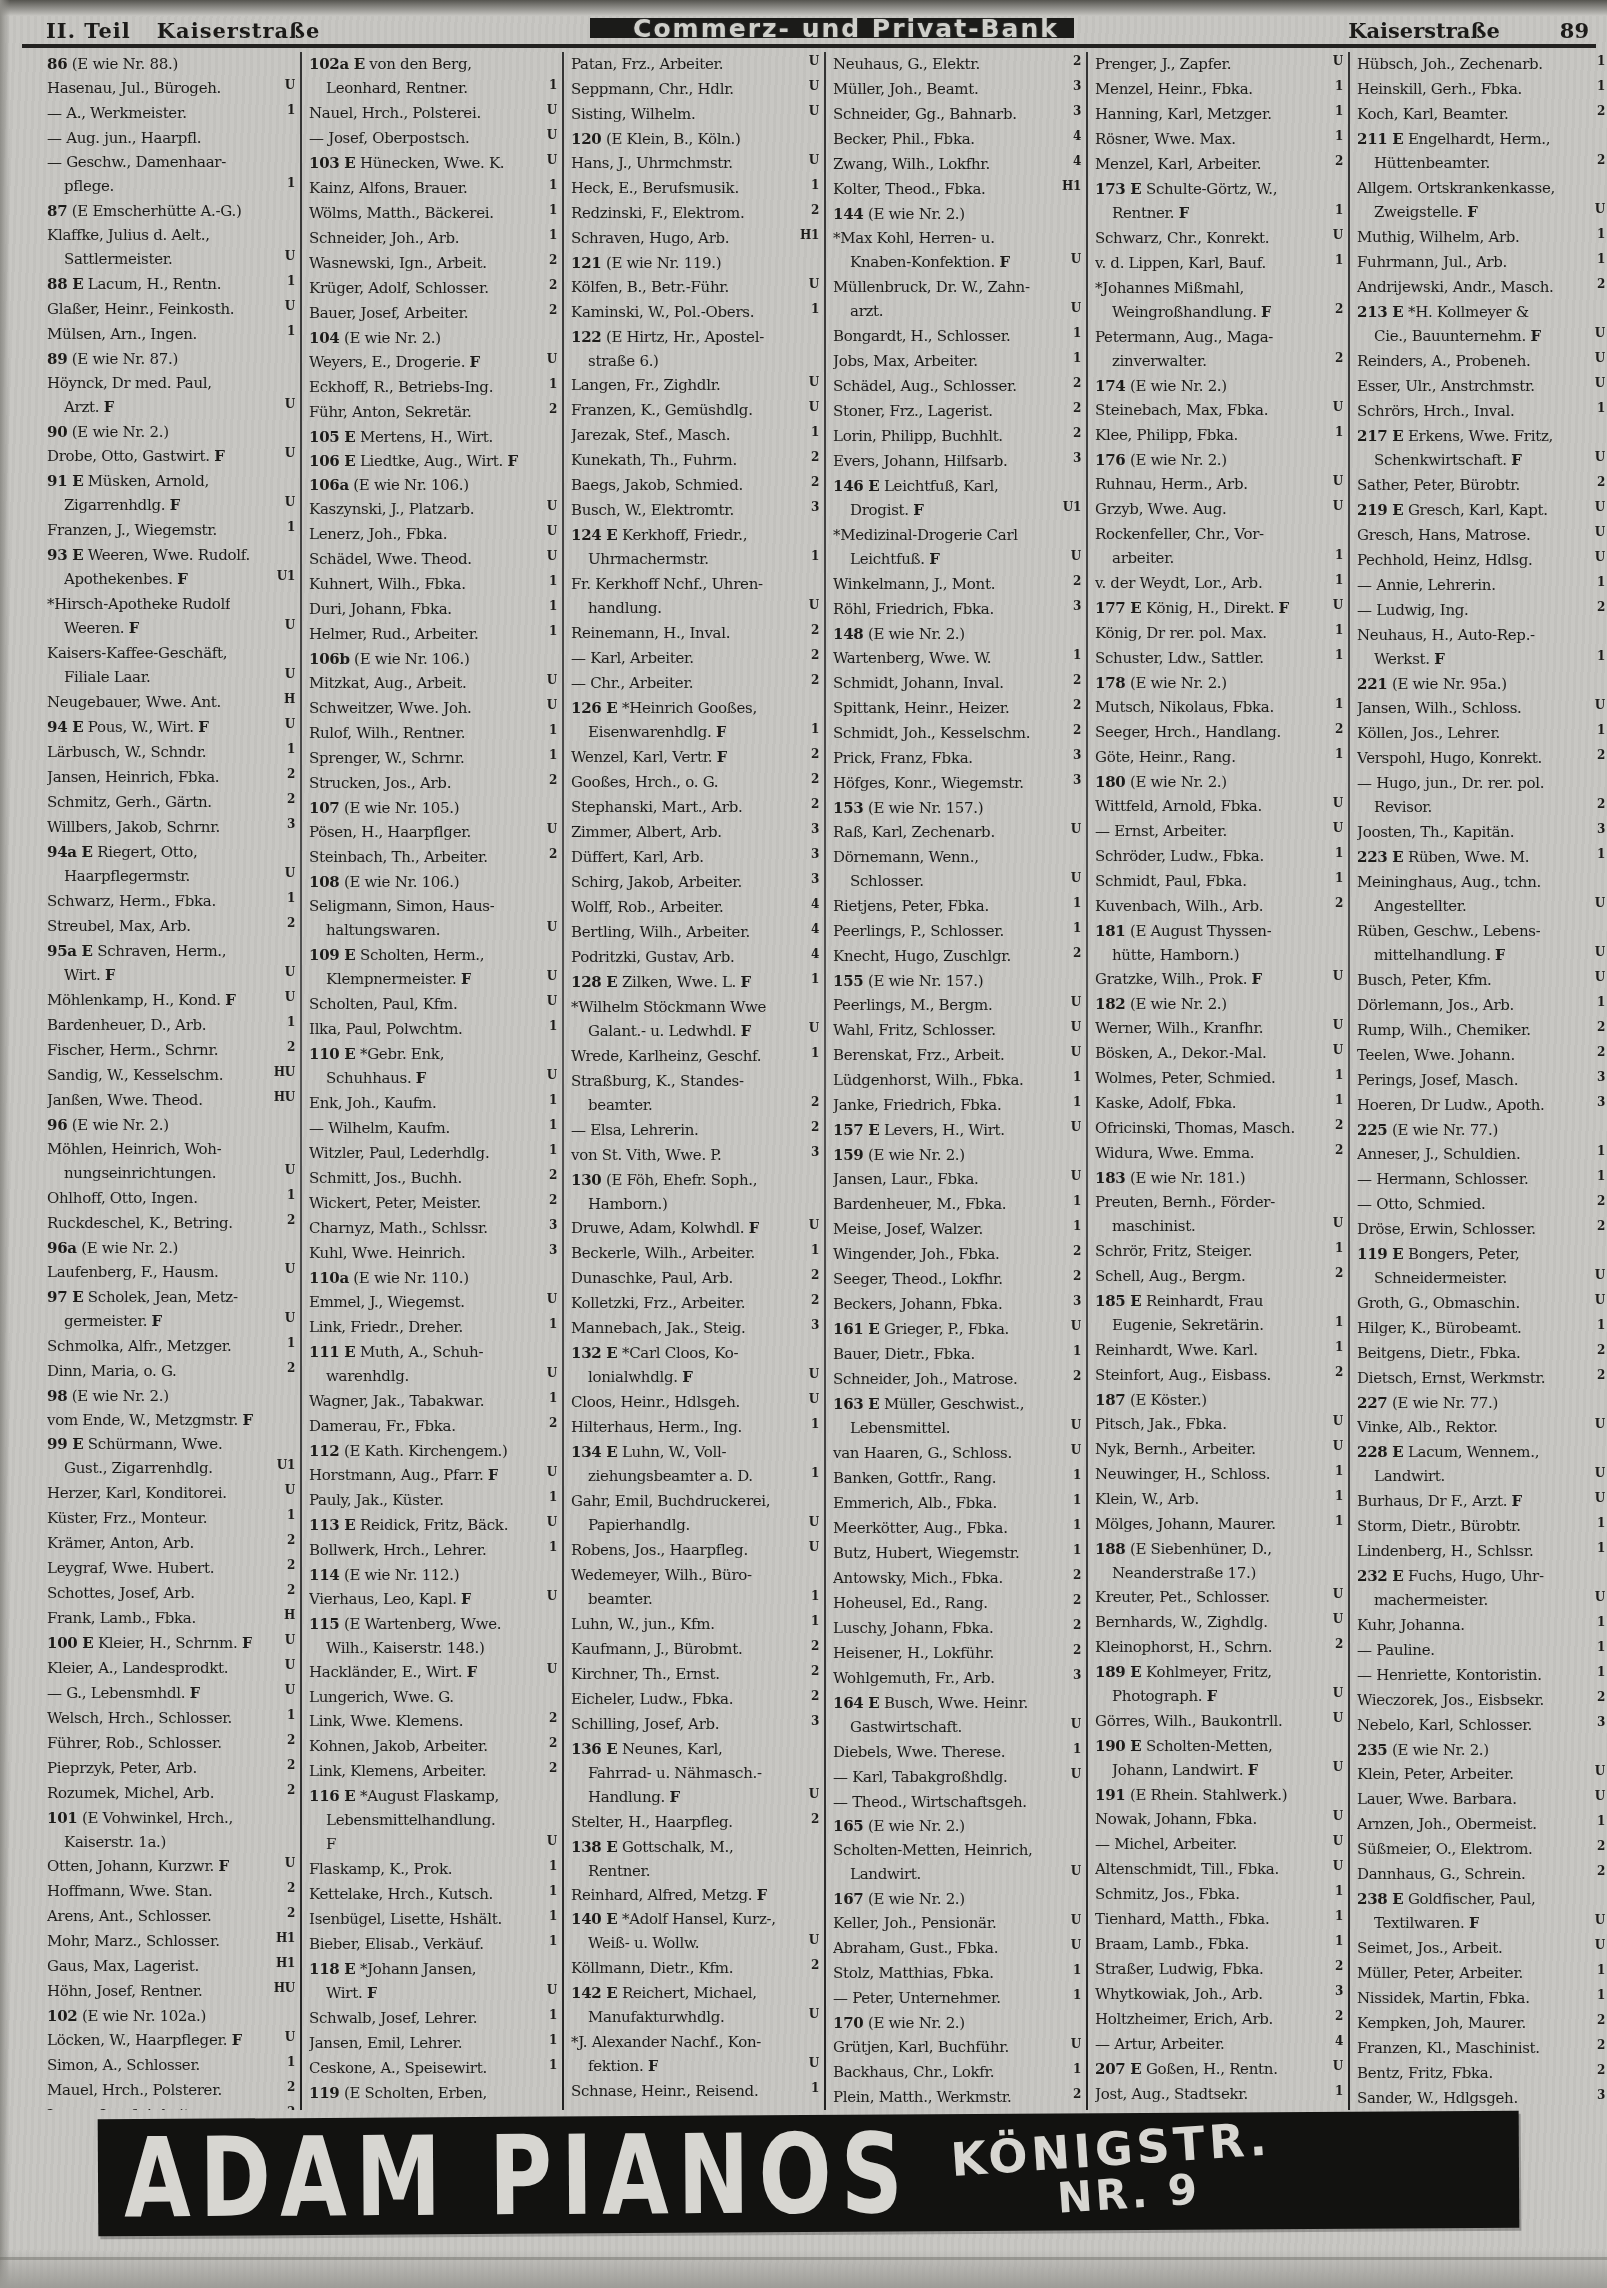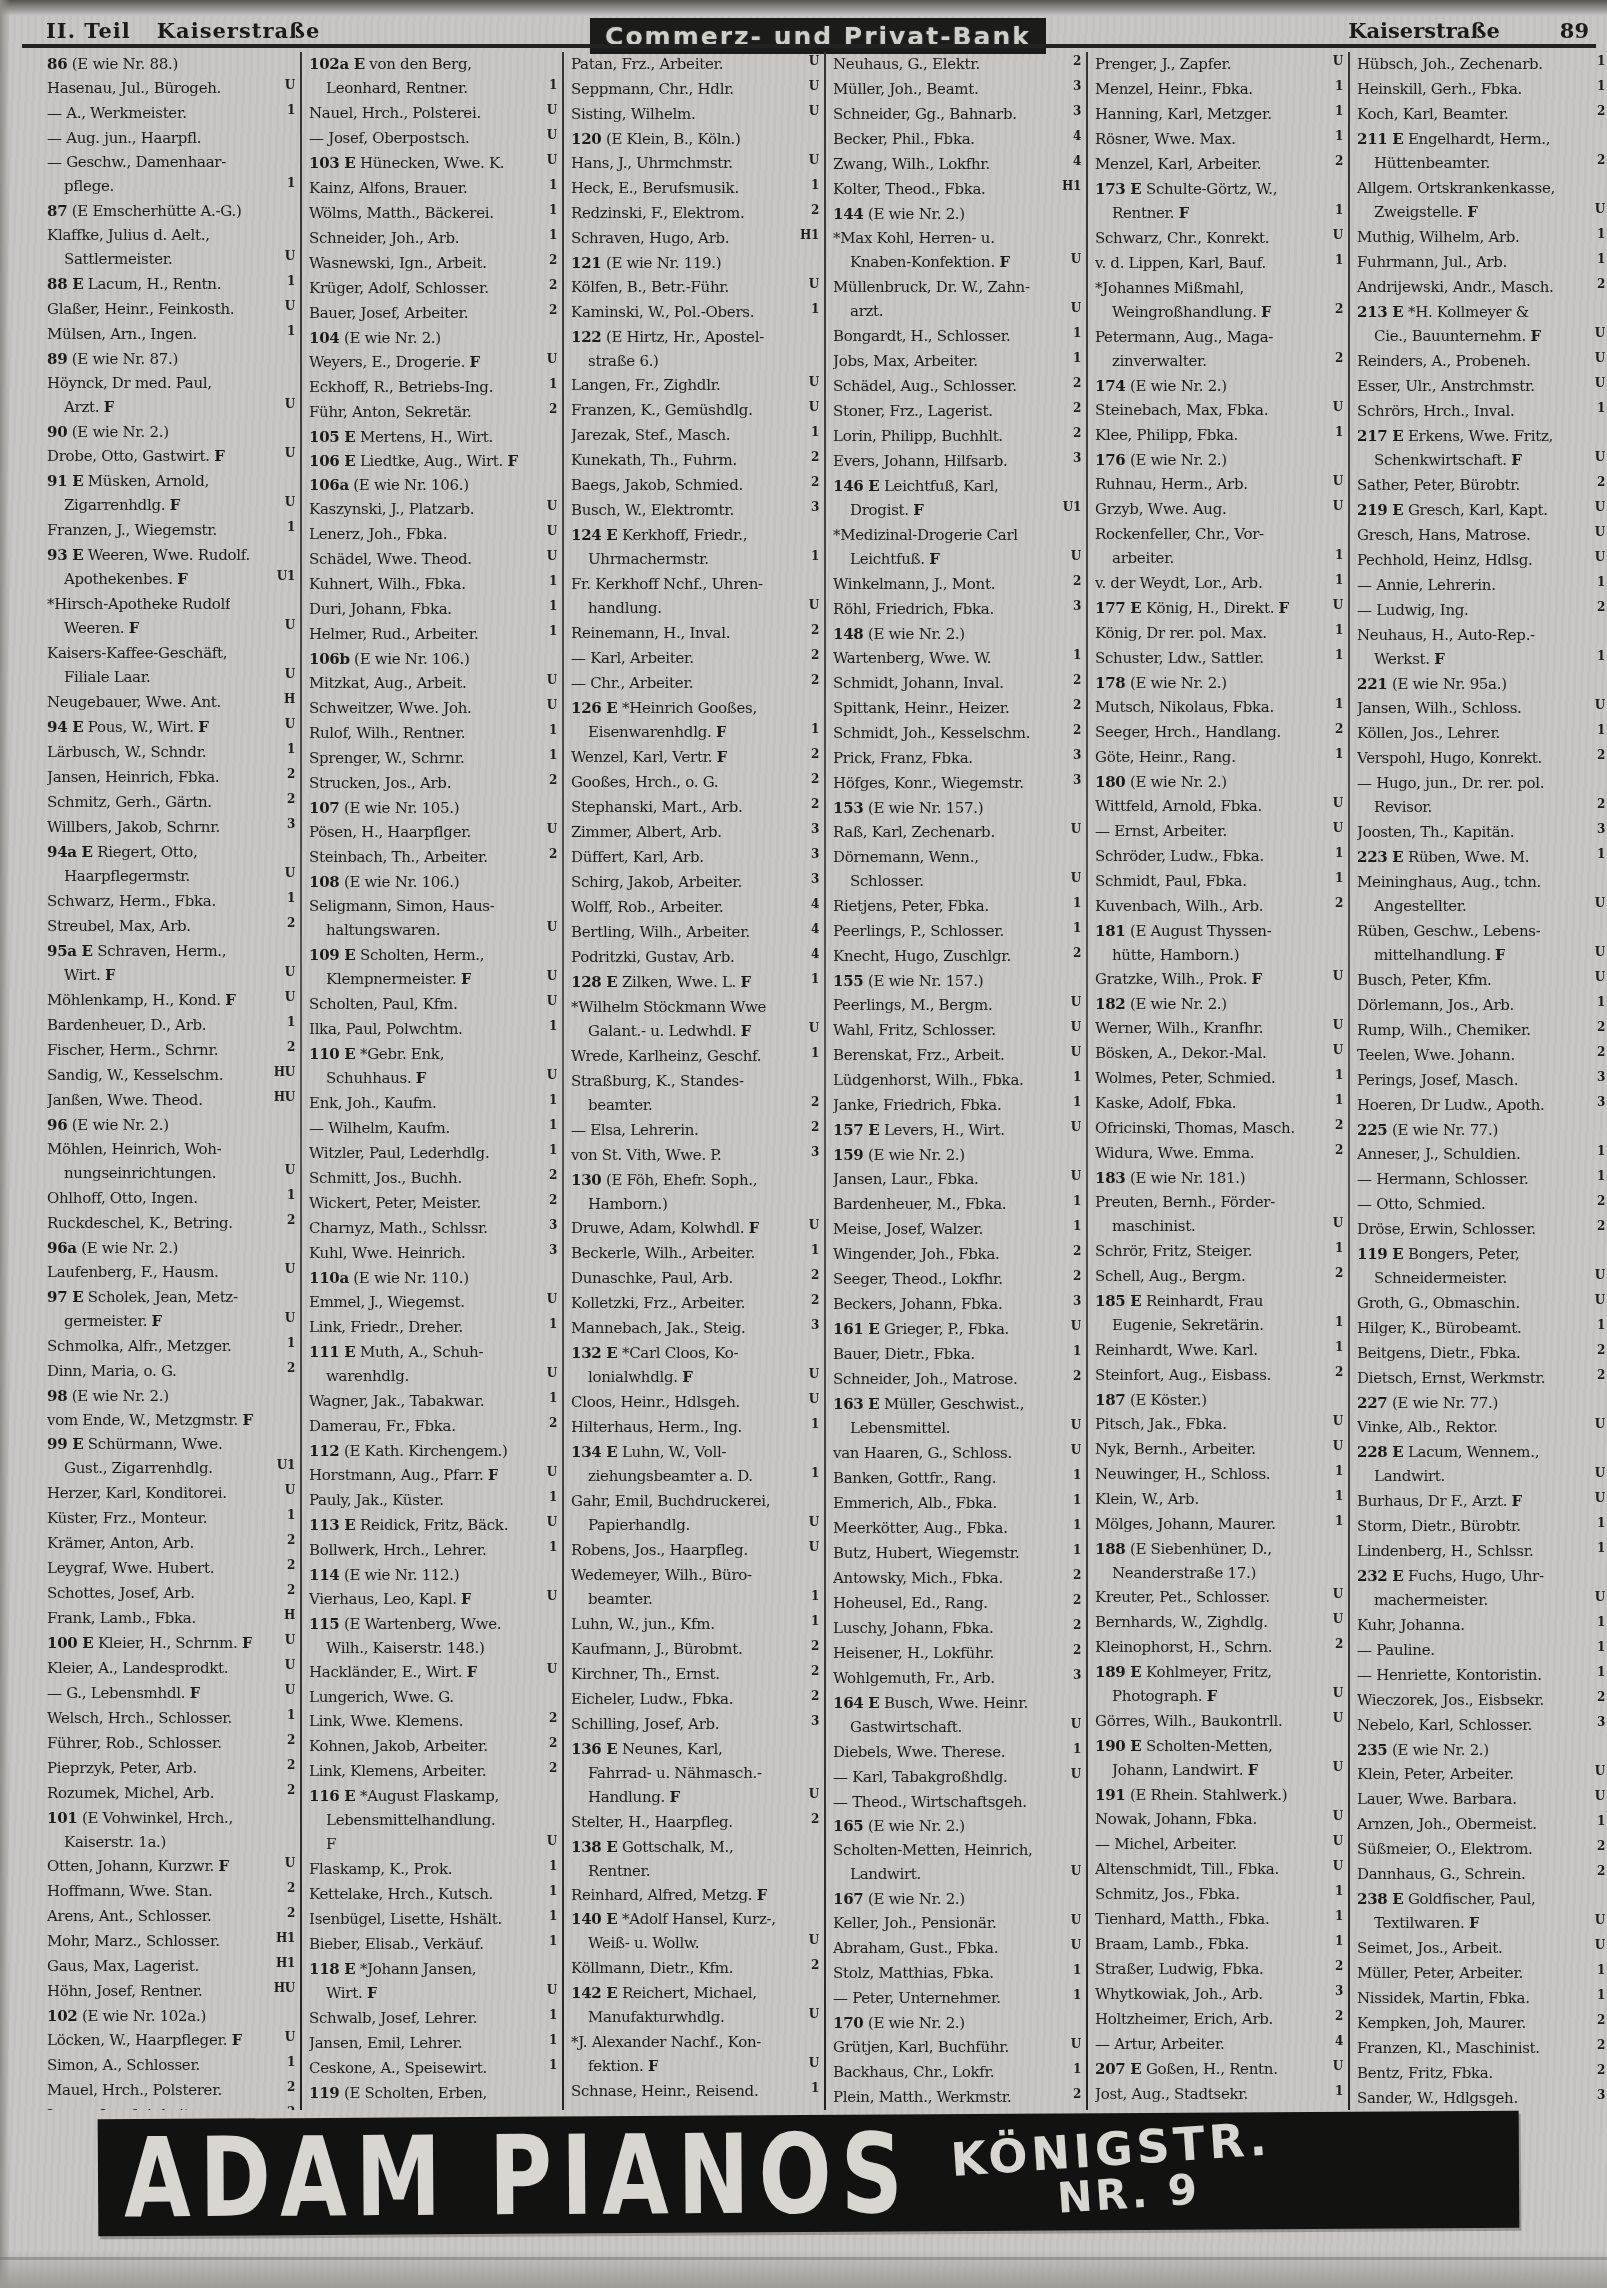--- a/index.html
+++ b/index.html
@@ -12,24 +12,24 @@
   .left-shade{position:absolute;left:0;top:0;width:10px;height:100%;
         background:linear-gradient(90deg,#8e8d88,rgba(199,198,194,0));}
   .bottom-shade{position:absolute;left:0;bottom:0;width:100%;height:40px;
         background:linear-gradient(rgba(199,198,194,0),#9c9b96);}
   .fold-line{position:absolute;left:0;top:2257px;width:100%;height:3px;background:rgba(90,90,85,.45);}
 
   
   .hdr{position:absolute;left:30px;top:12px;right:16px;height:34px;font-size:21px;font-weight:bold;}
   .hdr .hl{position:absolute;left:0;top:6px;letter-spacing:1px;margin-left:16px;}
   .hdr .hl .street{margin-left:26px;}
-  .bank-box{position:absolute;left:560px;top:6px;width:456px;height:36px;background:#1b1b19;
+  .bank-box{position:absolute;left:560px;top:6px;width:456px;height:20px;background:#1b1b19;
         color:#cfcfca;font-family:"DejaVu Sans",sans-serif;font-weight:bold;font-size:25px;
         display:flex;align-items:center;justify-content:center;letter-spacing:2px;
-        text-shadow:0 0 2px rgba(255,255,255,.25);}
+        text-shadow:0 0 2px rgba(255,255,255,.25);padding-left:28px;}
   .hdr .hr{position:absolute;right:3px;top:6px;}
   .hdr .hr .pgnum{display:inline-block;margin-left:60px;}
   .hdr-rule{position:absolute;left:22px;top:44px;width:1574px;height:4px;background:#232220;}
 
   
   .cols{position:absolute;left:28px;top:52px;width:1570px;height:2058px;display:flex;margin-left:12px;}
   .col{flex:1;padding:0 5px 0 7px;overflow:hidden;}
   .col + .col{border-left:2px solid #29282575;border-image:linear-gradient(#333,#555,#222) 1;}
   .ln{display:flex;justify-content:space-between;align-items:baseline;
       font-size:15px;line-height:24px;white-space:nowrap;letter-spacing:-0.3px;}

